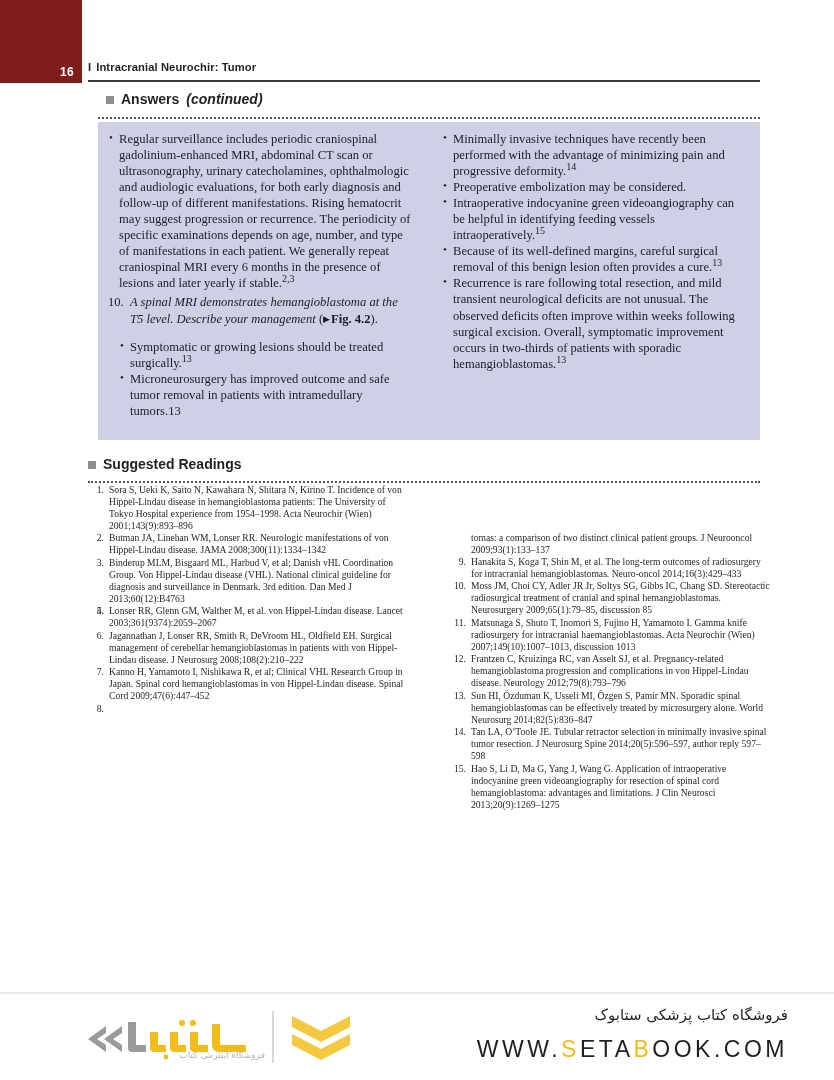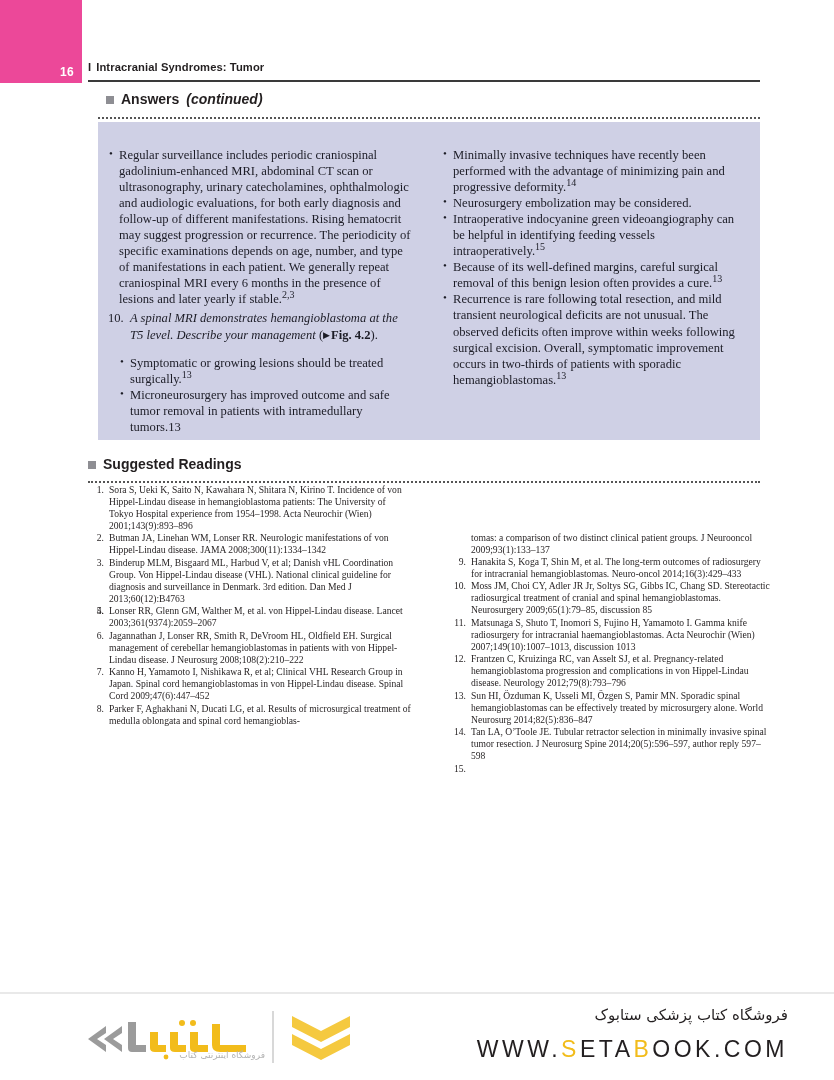--- a/index.html
+++ b/index.html
@@ -15,21 +15,21 @@
     overflow: hidden;
   }
 
   
   .folio-block {
     position: absolute;
     left: 0;
     top: 0;
     width: 82px;
     height: 83px;
-    background: #ec4899;
+    background: #7f1d1d;
   }
   .folio-number {
     position: absolute;
     right: 8px;
     bottom: 4px;
     color: #ffffff;
     font-family: "Liberation Sans", sans-serif;
     font-weight: bold;
     font-size: 12px;
     letter-spacing: 0.3px;
@@ -102,21 +102,21 @@
     width: 662px;
     height: 318px;
     background: #cfd0e5;
   }
   .answers-cols {
     position: absolute;
     left: 0; top: 0;
     width: 100%; height: 100%;
     display: flex;
     box-sizing: border-box;
-    padding: 25px 12px 0 10px;
+    padding: 9px 12px 0 10px;
     border-radius: 20px;
   }
   .ans-col {
     width: 50%;
     box-sizing: border-box;
     font-size: 12.6px;
     line-height: 1.275;
     color: #1c1c26;
   }
   .ans-col.left  { padding-right: 14px; }
@@ -314,21 +314,21 @@
   .footer-url .hl { color: #f2bc1b; }
 </style>
 </head>
 <body>
 
 <div class="folio-block">
   <span class="folio-number">16</span>
 </div>
 
 <div class="running-head">
-  <span class="part-num">I</span><span>Intracranial Syndromes: Tumor</span>
+  <span class="part-num">I</span><span>Intracranial Neurochir: Tumor</span>
 </div>
 <div class="head-rule"></div>
 
 <div class="section-head" id="answers-head">
   <span class="sq"></span>
   <span>Answers</span>
   <em>(continued)</em>
 </div>
 <div class="dotted-rule" id="answers-rule"></div>
 
@@ -347,21 +347,21 @@
 
       <ul class="sub-list">
         <li><span>Symptomatic or growing lesions should be treated surgically.</span><sup>13</sup></li>
         <li><span>Microneurosurgery has improved outcome and safe tumor removal in patients with intramedullary tumors.13</span></li>
       </ul>
     </div>
 
     <div class="ans-col right">
       <ul class="ans-list">
         <li><span>Minimally invasive techniques have recently been performed with the advantage of minimizing pain and progressive deformity.</span><sup>14</sup></li>
-        <li><span>Neurosurgery embolization may be considered.</span></li>
+        <li><span>Preoperative embolization may be considered.</span></li>
         <li><span>Intraoperative indocyanine green videoangiography can be helpful in identifying feeding vessels intraoperatively.</span><sup>15</sup></li>
         <li><span>Because of its well-defined margins, careful surgical removal of this benign lesion often provides a cure.</span><sup>13</sup></li>
         <li><span>Recurrence is rare following total resection, and mild transient neurological deficits are not unusual. The observed deficits often improve within weeks following surgical excision. Overall, symptomatic improvement occurs in two-thirds of patients with sporadic hemangioblastomas.</span><sup>13</sup></li>
       </ul>
     </div>
 
   </div>
 </div>
 
 <div class="section-head" id="readings-head">
@@ -374,34 +374,34 @@
 
   <div class="ref-col left">
     <ol class="ref-list">
       <li><span class="num">1.</span><span>Sora S, Ueki K, Saito N, Kawahara N, Shitara N, Kirino T. Incidence of von Hippel-Lindau disease in hemangioblastoma patients: The University of Tokyo Hospital experience from 1954–1998. Acta Neurochir (Wien) 2001;143(9):893–896</span></li>
       <li><span class="num">2.</span><span>Butman JA, Linehan WM, Lonser RR. Neurologic manifestations of von Hippel-Lindau disease. JAMA 2008;300(11):1334–1342</span></li>
       <li><span class="num">3.</span><span>Binderup MLM, Bisgaard ML, Harbud V, et al; Danish vHL Coordination Group. Von Hippel-Lindau disease (VHL). National clinical guideline for diagnosis and surveillance in Denmark. 3rd edition. Dan Med J 2013;60(12):B4763</span></li>
       <li><span class="num">4.</span></li>
       <li><span class="num">5.</span><span>Lonser RR, Glenn GM, Walther M, et al. von Hippel-Lindau disease. Lancet 2003;361(9374):2059–2067</span></li>
       <li><span class="num">6.</span><span>Jagannathan J, Lonser RR, Smith R, DeVroom HL, Oldfield EH. Surgical management of cerebellar hemangioblastomas in patients with von Hippel-Lindau disease. J Neurosurg 2008;108(2):210–222</span></li>
       <li><span class="num">7.</span><span>Kanno H, Yamamoto I, Nishikawa R, et al; Clinical VHL Research Group in Japan. Spinal cord hemangioblastomas in von Hippel-Lindau disease. Spinal Cord 2009;47(6):447–452</span></li>
-      <li><span class="num">8.</span><span>Parker F, Aghakhani N, Ducati LG, et al. Results of microsurgical treatment of medulla oblongata and spinal cord hemangioblas-</span></li>
+      <li><span class="num">8.</span></li>
     </ol>
   </div>
 
   <div class="ref-col right">
     <div class="ref-cont">tomas: a comparison of two distinct clinical patient groups. J Neurooncol 2009;93(1):133–137</div>
     <ol class="ref-list">
       <li><span class="num">9.</span><span>Hanakita S, Koga T, Shin M, et al. The long-term outcomes of radiosurgery for intracranial hemangioblastomas. Neuro-oncol 2014;16(3):429–433</span></li>
       <li><span class="num">10.</span><span>Moss JM, Choi CY, Adler JR Jr, Soltys SG, Gibbs IC, Chang SD. Stereotactic radiosurgical treatment of cranial and spinal hemangioblastomas. Neurosurgery 2009;65(1):79–85, discussion 85</span></li>
       <li><span class="num">11.</span><span>Matsunaga S, Shuto T, Inomori S, Fujino H, Yamamoto I. Gamma knife radiosurgery for intracranial haemangioblastomas. Acta Neurochir (Wien) 2007;149(10):1007–1013, discussion 1013</span></li>
       <li><span class="num">12.</span><span>Frantzen C, Kruizinga RC, van Asselt SJ, et al. Pregnancy-related hemangioblastoma progression and complications in von Hippel-Lindau disease. Neurology 2012;79(8):793–796</span></li>
       <li><span class="num">13.</span><span>Sun HI, Özduman K, Usseli MI, Özgen S, Pamir MN. Sporadic spinal hemangioblastomas can be effectively treated by microsurgery alone. World Neurosurg 2014;82(5):836–847</span></li>
       <li><span class="num">14.</span><span>Tan LA, O’Toole JE. Tubular retractor selection in minimally invasive spinal tumor resection. J Neurosurg Spine 2014;20(5):596–597, author reply 597–598</span></li>
-      <li><span class="num">15.</span></li>
+      <li><span class="num">15.</span><span>Hao S, Li D, Ma G, Yang J, Wang G. Application of intraoperative indocyanine green videoangiography for resection of spinal cord hemangioblastoma: advantages and limitations. J Clin Neurosci 2013;20(9):1269–1275</span></li>
     </ol>
   </div>
 
 </div>
 
 <div class="footer-band">
   <div class="footer-inner">
 
     <div class="logo-wrap">
       <svg class="logo-mark" viewBox="0 0 200 56">

